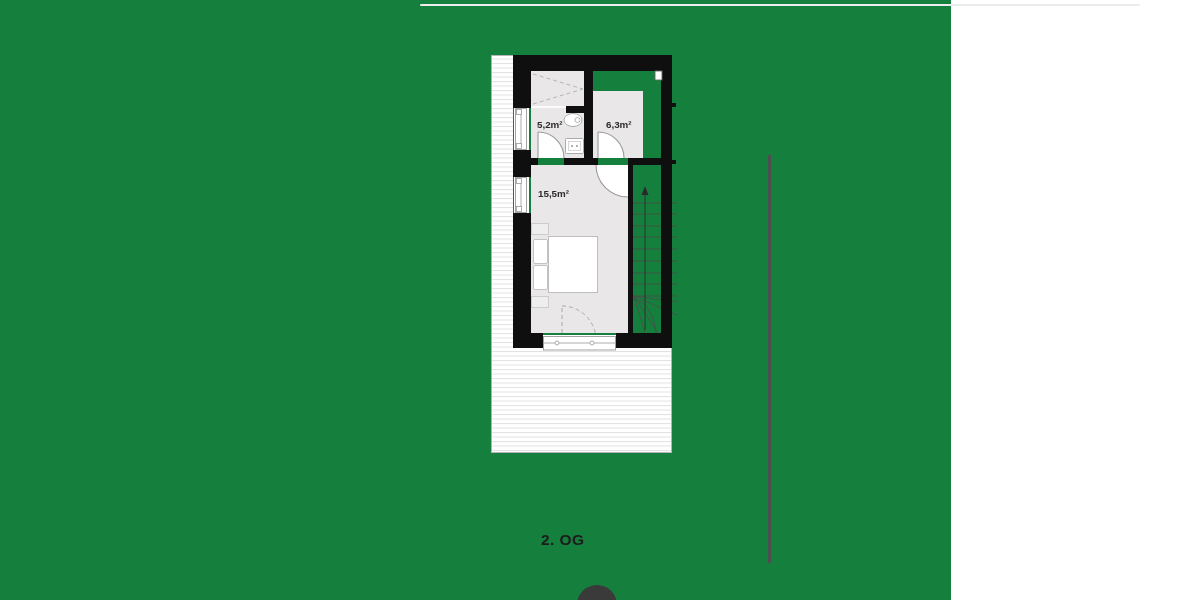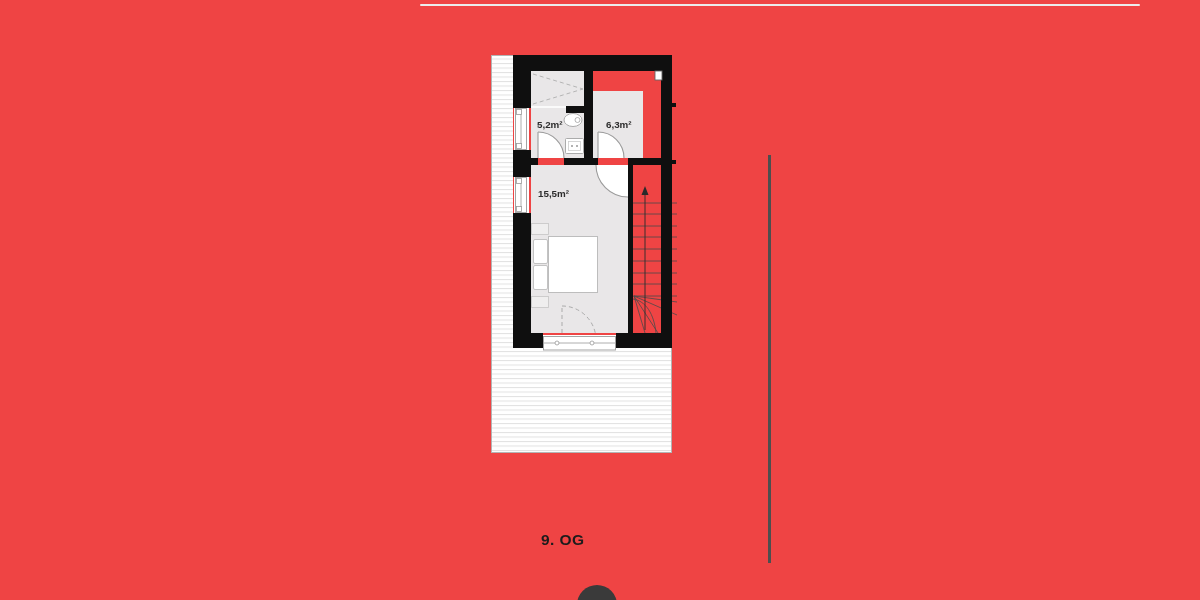--- a/index.html
+++ b/index.html
@@ -6,23 +6,23 @@
     margin: 0;
     padding: 0;
     background: #ffffff;
     width: 1200px;
     height: 600px;
     overflow: hidden;
     font-family: "Liberation Sans", sans-serif;
   }
   .canvas {
     position: relative;
-    width: 1200px;
+    width: 951px;
     height: 600px;
-    background: #ef4444;
+    background: #15803d;
   }
   .top-divider {
     position: absolute;
     left: 420px;
     top: 4px;
     width: 720px;
     height: 2px;
     background: #ececec;
     border-radius: 1px;
   }
@@ -204,19 +204,19 @@
       <circle cx="592" cy="343" r="2" fill="#ffffff" stroke="#9a9a9a" stroke-width="0.8"></circle>
     </g>
 
     <rect x="655" y="71" width="7" height="9" fill="#ffffff" stroke="#666666" stroke-width="0.9"></rect>
 
     <text class="area-label" x="537" y="128">5,2m²</text>
     <text class="area-label" x="606" y="128">6,3m²</text>
     <text class="area-label" x="538" y="197">15,5m²</text>
   </svg>
 
-  <div class="floor-title">9. OG</div>
+  <div class="floor-title">2. OG</div>
 
   <div class="side-line"></div>
 
   <button class="bottom-circle"></button>
 
 </div>
 
 </body></html>

